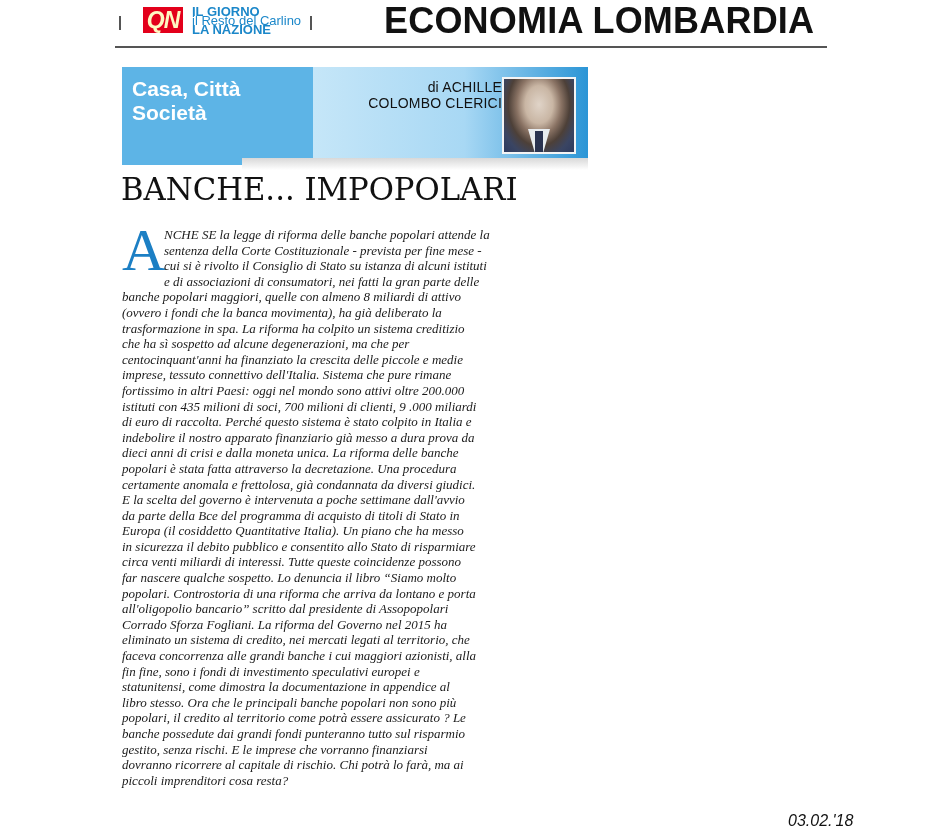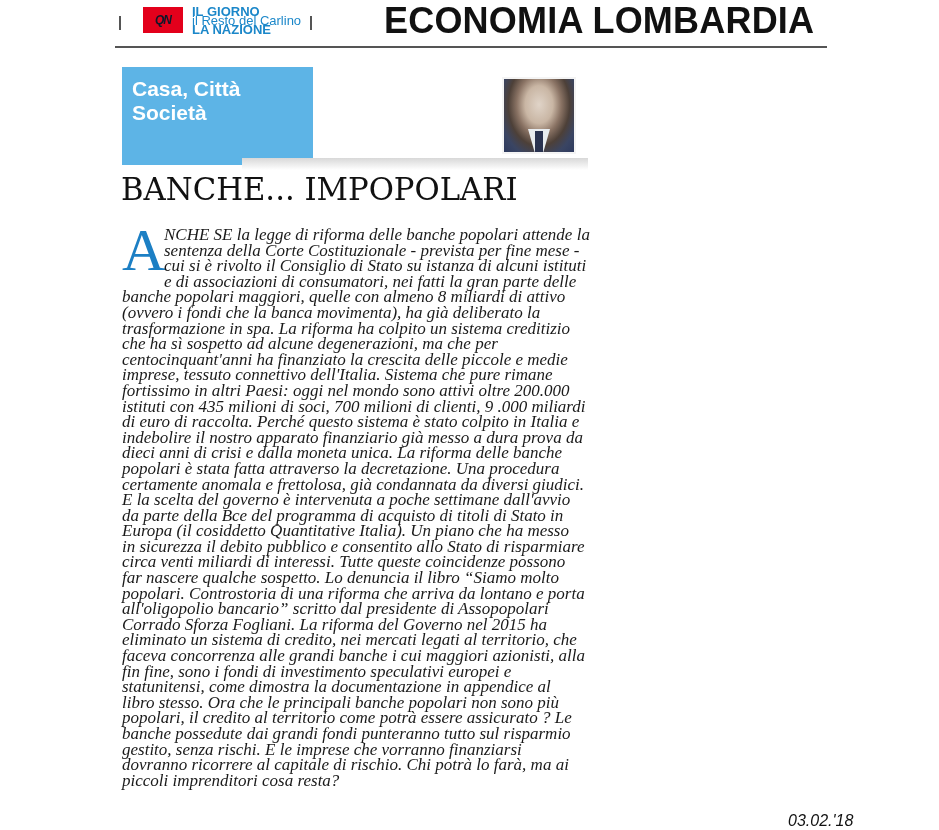--- a/index.html
+++ b/index.html
@@ -1,22 +1,22 @@
 <!DOCTYPE html>
 <html><head>
 <meta charset="utf-8">
 <style>
   html, body { margin:0; padding:0; background:#ffffff; }
   body { width:939px; height:830px; position:relative; overflow:hidden; font-family:"DejaVu Serif", serif; }
 
   .masthead { position:absolute; left:115px; top:0; width:712px; height:48px; }
   .masthead .rule { position:absolute; left:0; top:46px; width:712px; height:2px; background:#555; }
   .sep { position:absolute; top:16px; width:2px; height:14px; background:#555; }
-  .qn-logo { position:absolute; left:28px; top:7px; width:40px; height:26px; background:#e3001b; color:#0f172a;
-             font-family:"Liberation Sans", sans-serif; font-weight:bold; font-style:italic; font-size:12px;
+  .qn-logo { position:absolute; left:28px; top:7px; width:40px; height:26px; background:#e3001b; color:#fef9c3;
+             font-family:"Liberation Sans", sans-serif; font-weight:bold; font-style:italic; font-size:23px;
              line-height:26px; text-align:center; letter-spacing:-1px; }
   .pubs { position:absolute; left:77px; top:7px; font-family:"Liberation Sans", sans-serif; font-weight:bold;
           font-size:13px; line-height:9px; color:#1b87c9; }
   .section-title { position:absolute; left:233px; top:0px; font-family:"Liberation Sans", sans-serif; font-weight:bold;
           font-size:36px; line-height:42px; color:#111; letter-spacing:0.2px; transform:scaleX(1.0); white-space:nowrap;margin-left:36px; }
 
   .banner { position:absolute; left:122px; top:67px; width:466px; height:91px; }
   .banner .left { position:absolute; left:0; top:0; width:191px; height:98px; background:#5db4e6; }
   .banner .right { position:absolute; left:191px; top:0; width:275px; height:91px;
       background:linear-gradient(to right, #c5e6f8 0%, #a8d8f4 55%, #2b95d6 100%); }
@@ -31,21 +31,21 @@
   .photo .tie { position:absolute; left:31px; top:52px; width:8px; height:21px; background:#2a3350; }
   .photo .shirt { position:absolute; left:24px; top:50px; width:22px; height:23px; background:#e8ecef; clip-path:polygon(0 0,100% 0,70% 100%,30% 100%); }
 
   .headline { position:absolute; left:121px; top:169px; font-family:"DejaVu Serif", serif; font-size:32px;
       line-height:40px; color:#111; letter-spacing:0px; white-space:nowrap; transform:scaleX(0.96); transform-origin:left; }
 
   .dropcap { position:absolute; left:122px; top:224px; font-family:"Liberation Serif", serif; font-size:60px;
       line-height:52px; color:#1c7fc4; }
 
   .body-text { position:absolute; left:122px; top:227px; width:470px; font-family:"Liberation Serif", serif;
-      font-style:italic; font-size:17px; line-height:15.6px; color:#1a1a1a; }
+      font-style:italic; font-size:13px; line-height:15.6px; color:#1a1a1a; }
   .body-text .line { display:block; white-space:nowrap; }
   .body-text .indent { padding-left:42px; }
 
   .date { position:absolute; left:788px; top:792px; font-family:"Liberation Sans", sans-serif; font-style:italic;
       font-size:16px; color:#111;margin-top:20px; }
 </style>
 </head>
 <body>
 
 <div class="masthead">
@@ -59,20 +59,26 @@
   <div class="sep" style="left:195px"></div>
   <div class="section-title">ECONOMIA LOMBARDIA</div>
   <div class="rule"></div>
 </div>
 
 <div class="banner">
   <div class="left">
     <div class="column-name">
       <div>Casa, Città</div>
       <div>Società</div>
+    </div>
+  </div>
+  <div class="right">
+    <div class="byline">
+      <div>di ACHILLE</div>
+      <div>COLOMBO CLERICI</div>
     </div>
   </div>
   <div class="photo" style="left:380px">
     <div class="shirt"></div>
     <div class="tie"></div>
   </div>
   <div class="shadow"></div>
 </div>
 
 <div class="headline">BANCHE... IMPOPOLARI</div>

